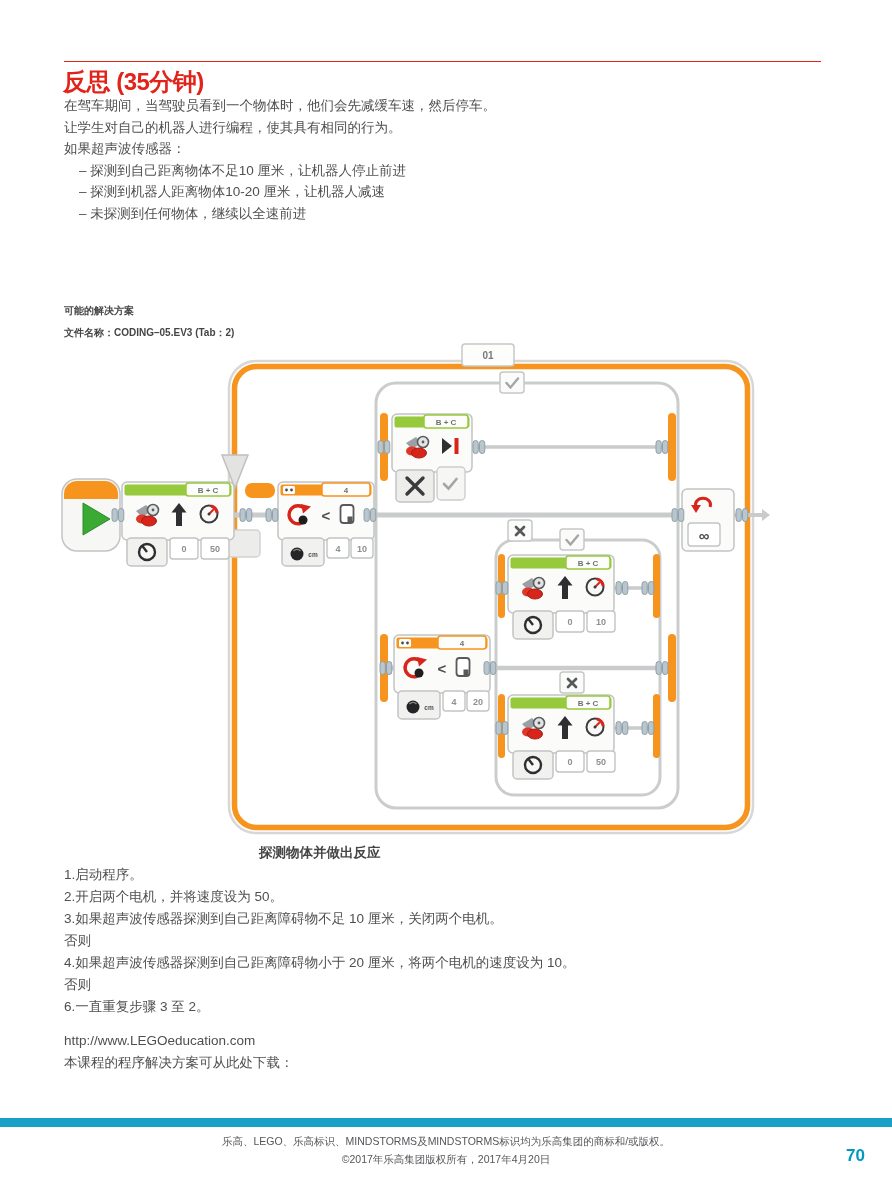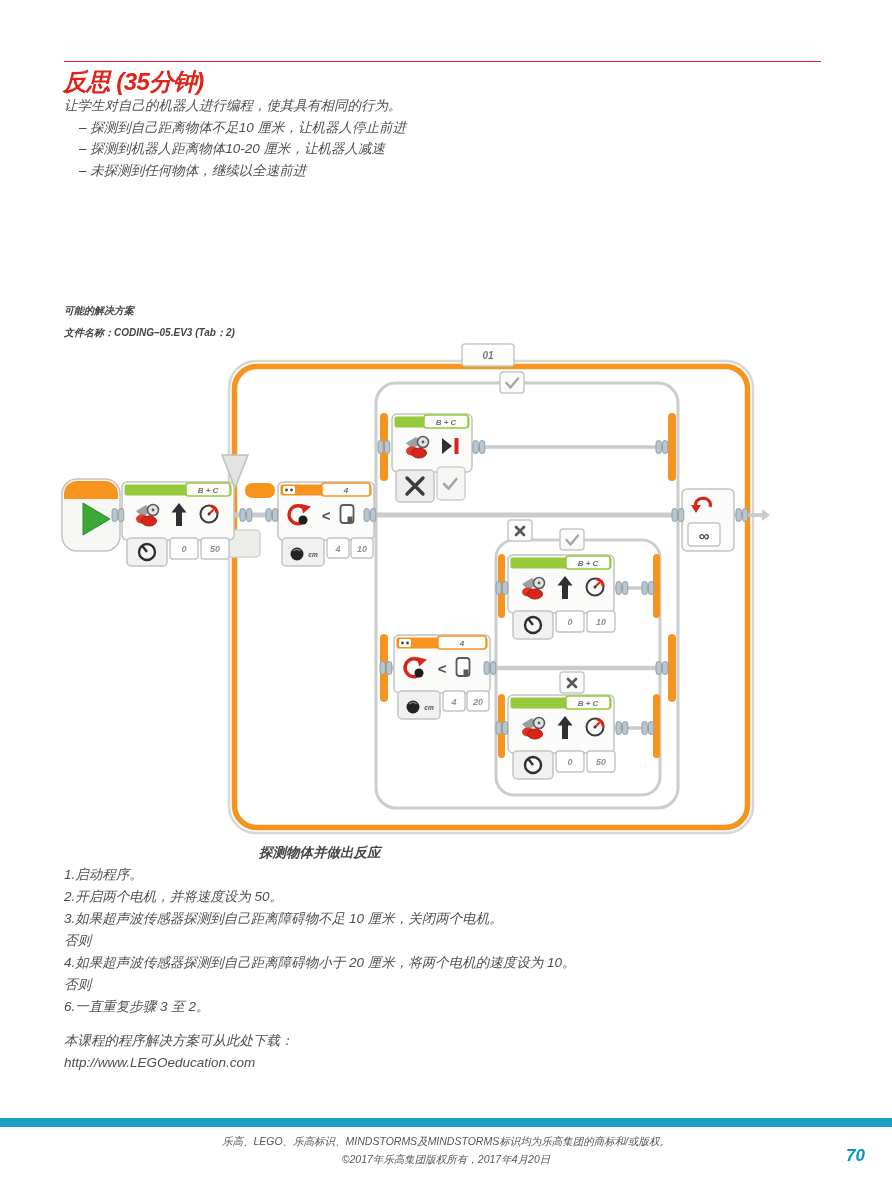--- a/index.html
+++ b/index.html
@@ -1,17 +1,17 @@
 <!DOCTYPE html>
 <html><head>
 <meta charset="utf-8">
 <style>
   html,body{margin:0;padding:0;background:#ffffff;}
   .page{position:relative;width:892px;height:1190px;background:#ffffff;overflow:hidden;
-        font-family:"Liberation Sans","DejaVu Sans",sans-serif;color:#4f4f51;font-style:italic;}
+        font-family:"Liberation Sans","DejaVu Sans",sans-serif;color:#4f4f51;}
   .red-rule{position:absolute;left:64px;top:61px;width:757px;height:1px;background:#e2231a;}
   .title{position:absolute;left:63px;top:66px;font-size:24px;font-weight:bold;color:#e2231a;letter-spacing:-0.5px;}
   .intro{position:absolute;left:64px;top:95px;font-size:13.5px;line-height:21.6px;}
   .intro .bullet{padding-left:15px;}
   .solution{position:absolute;left:64px;top:300px;font-size:10px;font-weight:bold;line-height:21.5px;color:#454547;}
   .diagram{position:absolute;left:60px;top:340px;width:710px;height:500px;text-align:right;}
   .steps{position:absolute;left:64px;top:842px;font-size:13.5px;line-height:22px;}
   .steps .head{font-weight:bold;color:#454547;text-align:center;}
   .steps .spacer{height:12px;}
   .footer-bar{position:absolute;left:0;top:1118px;width:892px;height:9px;background:#19a0c6;}
@@ -23,21 +23,23 @@
 </style>
 </head>
 <body>
 
 <div class="page">
   <div class="red-rule"></div>
   <div class="title">反思 (35分钟)</div>
 
   <div class="intro">
     <div>
+        <div class="line">在驾车期间，当驾驶员看到一个物体时，他们会先减缓车速，然后停车。</div>
         <div class="line">让学生对自己的机器人进行编程，使其具有相同的行为。</div>
+        <div class="line">如果超声波传感器：</div>
       </div>
     <div>
         <div class="bullet">– 探测到自己距离物体不足10 厘米，让机器人停止前进</div>
         <div class="bullet">– 探测到机器人距离物体10-20 厘米，让机器人减速</div>
         <div class="bullet">– 未探测到任何物体，继续以全速前进</div>
       </div>
   </div>
 
   <div class="solution">
     <div>可能的解决方案</div>
@@ -370,22 +372,22 @@
     <div>
         <div class="line">1.启动程序。</div>
         <div class="line">2.开启两个电机，并将速度设为 50。</div>
         <div class="line">3.如果超声波传感器探测到自己距离障碍物不足 10 厘米，关闭两个电机。</div>
         <div class="line">否则</div>
         <div class="line">4.如果超声波传感器探测到自己距离障碍物小于 20 厘米，将两个电机的速度设为 10。</div>
         <div class="line">否则</div>
         <div class="line">6.一直重复步骤 3 至 2。</div>
       </div>
     <div class="spacer"></div>
+    <div>http://www.LEGOeducation.com</div>
     <div>本课程的程序解决方案可从此处下载：</div>
-    <div>http://www.LEGOeducation.com</div>
   </div>
 
   <div class="footer-bar"></div>
   <div class="footer-text">
     <div>乐高、LEGO、乐高标识、MINDSTORMS及MINDSTORMS标识均为乐高集团的商标和/或版权。</div>
     <div>©2017年乐高集团版权所有，2017年4月20日</div>
   </div>
   <div class="page-num">70</div>
 </div>
 

